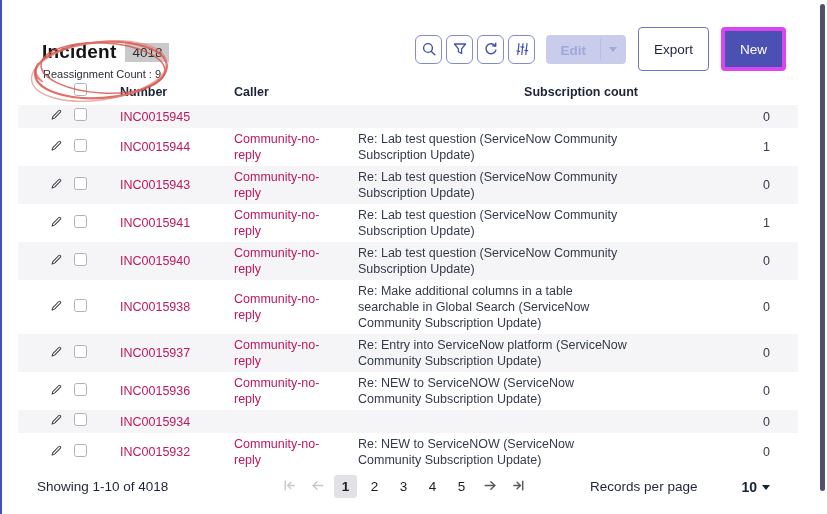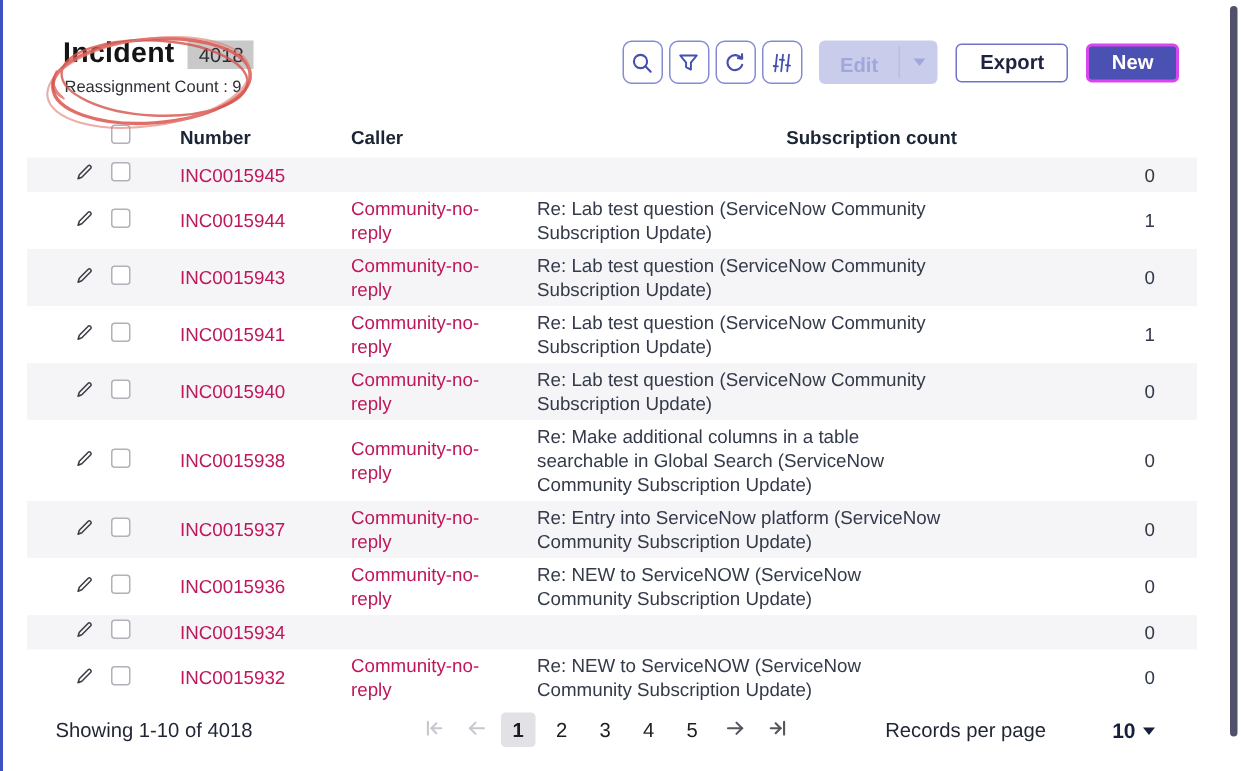--- a/index.html
+++ b/index.html
@@ -12,42 +12,42 @@
          display:flex; flex-direction:column; }
 
   
   .left-edge { position:absolute; left:0; top:0; width:2px; height:514px; background:#3f51c1; z-index:5; }
   .scrollbar { position:absolute; right:2px; top:4px; width:5px; height:487px;
                background:#51516b; border-radius:3px; z-index:5; }
 
   
   .page-header { display:flex; justify-content:space-between; align-items:flex-start;
                  padding:25px 41px 0 42px; height:78px; flex:none; }
-  .title-block { position:relative; }
+  .title-block { position:relative;margin-top:16px; }
   .title-line { display:flex; align-items:center; gap:9px; }
   .page-title { font-size:19px; font-weight:bold; color:#141414; letter-spacing:.2px; }
   .count-badge { background:#c9c9c9; color:#2c2c34; font-size:13.5px; padding:2px 7px; }
   .subtitle { margin-top:5px; margin-left:1px; font-size:11px; color:#2e2e36; }
   .annotation { position:absolute; left:-26px; top:-14px; pointer-events:none; z-index:4; }
 
   .toolbar { display:flex; align-items:center; gap:4px; margin-top:2px; }
   .icon-btn { width:27px; height:29px; border:1px solid #848bd2; border-radius:6px;
               background:#fff; color:#454fae; display:flex; align-items:center; justify-content:center; }
   .icon-btn svg { display:block; }
-  .btn { height:26px; border-radius:4px; font-size:13.5px; font-weight:bold;
+  .btn { height:44px; border-radius:4px; font-size:13.5px; font-weight:normal;
          display:flex; align-items:center; justify-content:center; }
   .split-btn { display:flex; margin-left:7px; background:#c9cdeb; border-radius:4px; height:29px; }
   .split-main { padding:16px 14px; color:#a0a7da; font-size:13.5px; font-weight:bold;
                 display:flex; align-items:center; }
   .split-divider { width:1px; background:#b8bde6; margin:4px 0; }
   .split-caret { width:25px; display:flex; align-items:center; justify-content:center; }
   .caret-down { width:0; height:0; border-left:4px solid transparent; border-right:4px solid transparent;
                 border-top:5px solid #a0a7da; }
   .btn-export { margin-left:8px; padding:0 15px; background:#fff; border:1px solid #6f76c8; color:#1d2440; }
-  .btn-new { margin-left:8px; padding:0 15px; background:#4b51b3; border:2px solid #d946ef; color:#fff; }
+  .btn-new { margin-left:8px; padding:0 15px; background:#4b51b3; border:4px solid #d946ef; color:#fff; }
 
   
   .list-table { margin:0 29px 0 18px; flex:none; }
   .tr { display:grid; grid-template-columns:38px 46px 114px 124px 280px 1fr;
         align-items:center; padding:3px 28px 3px 18px; font-size:12.5px; line-height:16px; }
   .thead { font-weight:bold; color:#1b2536; padding-top:5px; padding-bottom:5px; background:#fff; }
   .tbody .tr:nth-child(odd) { background:#f5f5f7; }
   .cell-count, .th-count { text-align:right; white-space:nowrap; }
   .cell-desc, .th-desc { padding-right:8px; color:#333a49; }
   .cell-caller { padding-right:26px; }

